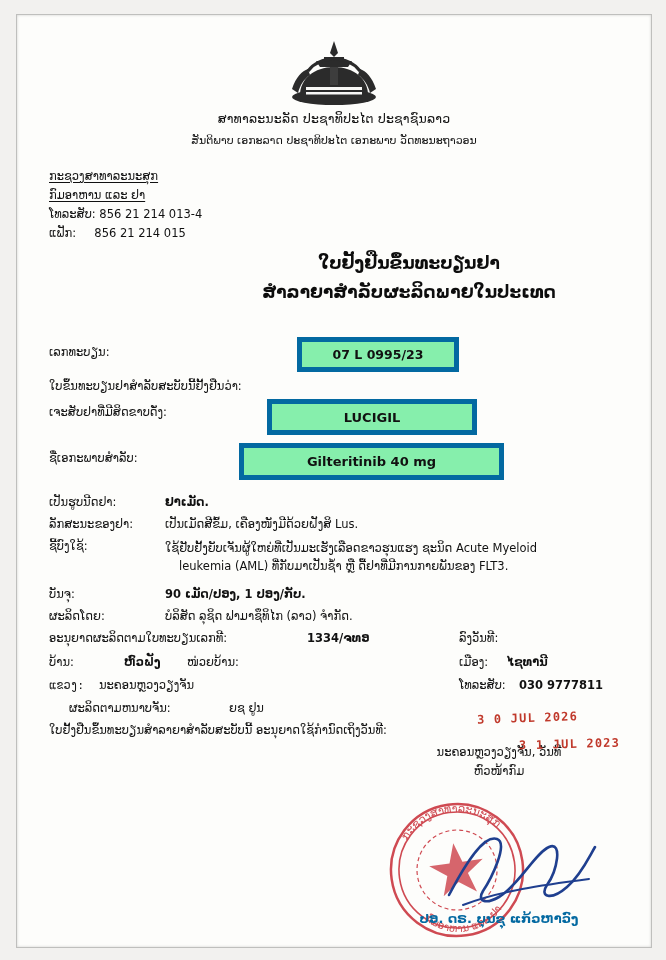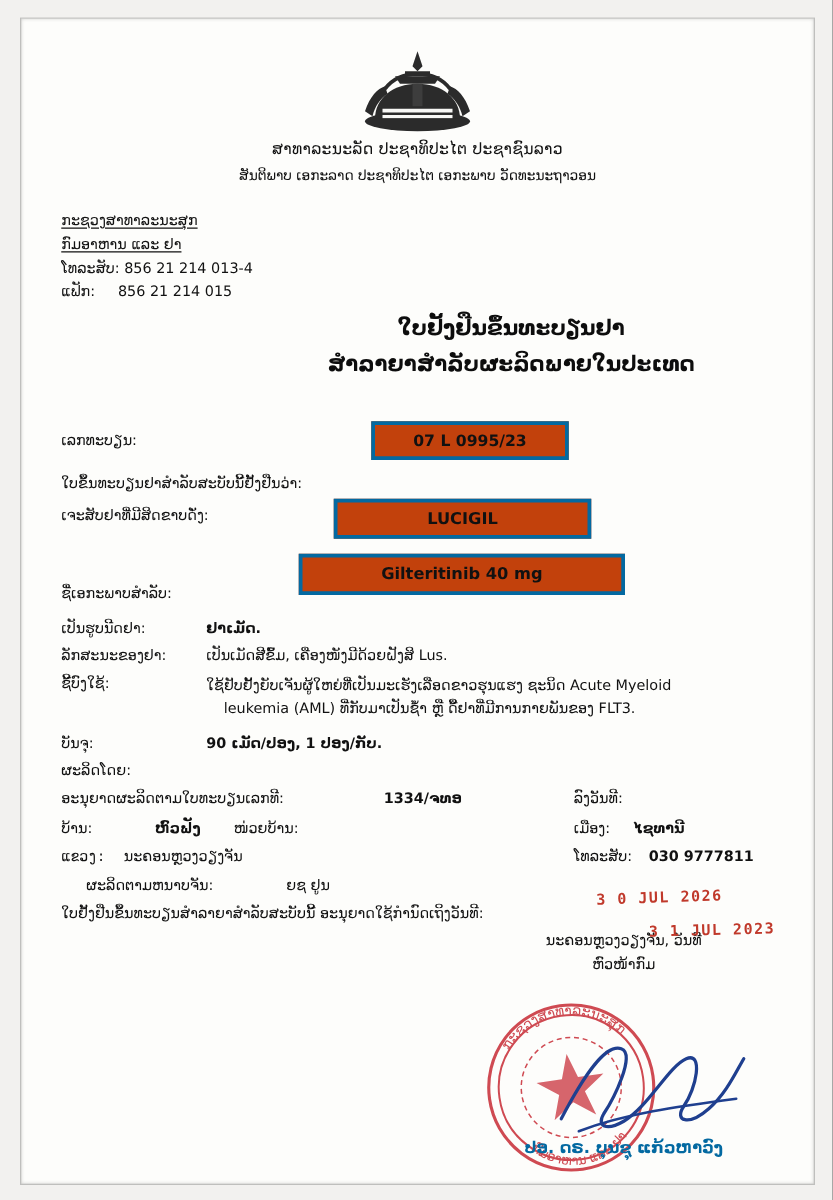--- a/index.html
+++ b/index.html
@@ -98,22 +98,22 @@
   .val {
     position: absolute;
     font-size: 11.5px;
     color: #111;
     white-space: pre;
   }
   .bold { font-weight: bold; }
 
   .grayfield {
     position: absolute;
-    background: #c2410c;
-    border: 3px solid #0369a1;
+    background: #86efac;
+    border: 5px solid #0369a1;
     text-align: center;
     font-weight: bold;
     color: #111;
     display: flex;
     align-items: center;
     justify-content: center;
   }
 
   
   .para {
@@ -213,39 +213,40 @@
       </div>
 
       <div class="lbl" style="left:10px; top:318px;">ເລກທະບຽນ:</div>
       <div class="grayfield" style="left:258px; top:310px; width:152px; height:25px; font-size:12.5px;">07 L 0995/23</div>
 
       <div class="lbl" style="left:10px; top:352px;">ໃບຂຶ້ນທະບຽນຢາສໍາລັບສະບັບນີ້ຢັ້ງຢືນວ່າ:</div>
 
       <div class="lbl" style="left:10px; top:378px;">ເຈະສັບຢາທີ່ມີສິດຂາບດັ່ງ:</div>
       <div class="grayfield" style="left:228px; top:372px; width:200px; height:26px; font-size:13px;">LUCIGIL</div>
 
-      <div class="lbl" style="left:10px; top:424px;margin-top:16px;">ຊື່ເອກະພາບສໍາລັບ:</div>
+      <div class="lbl" style="left:10px; top:424px;">ຊື່ເອກະພາບສໍາລັບ:</div>
       <div class="grayfield" style="left:200px; top:416px; width:255px; height:27px; font-size:13px;">Gilteritinib 40 mg</div>
 
       <div class="lbl" style="left:10px; top:468px;">ເປັນຮູບນີດຢາ:</div>
       <div class="val bold" style="left:126px; top:468px;">ຢາເມັດ.</div>
 
       <div class="lbl" style="left:10px; top:490px;">ລັກສະນະຂອງຢາ:</div>
       <div class="val" style="left:126px; top:490px;">ເປັນເມັດສີຂົ້ມ, ເຄືອງໜັງມີດ້ວຍຝັງສິ Lus.</div>
 
       <div class="lbl" style="left:10px; top:512px;">ຊີ້ບົງໃຊ້:</div>
       <div class="para" style="left:126px; top:512px; width:462px;">
         <div>ໃຊ້ຢັບຢັ້ງຍັບເຈັນຜູ້ໃຫຍ່ທີ່ເປັນມະເຮັງເລືອດຂາວຮຸນແຮງ ຊະນິດ Acute Myeloid</div>
         <div style="margin-left:14px;">leukemia (AML) ທີ່ກັບມາເປັນຊໍ້າ ຫຼື ດື້ຢາທີ່ມີການກາຍພັນຂອງ FLT3.</div>
       </div>
 
       <div class="lbl" style="left:10px; top:560px;">ບັນຈຸ:</div>
       <div class="val bold" style="left:126px; top:560px;">90 ເມັດ/ປອງ, 1 ປອງ/ກັບ.</div>
 
       <div class="lbl" style="left:10px; top:582px;">ຜະລິດໂດຍ:</div>
+      <div class="val" style="left:126px; top:582px;">ບໍລິສັດ ລຸຊິດ ຟາມາຊຶທິໄກ (ລາວ) ຈໍາກັດ.</div>
 
       <div class="lbl" style="left:10px; top:604px;">ອະນຸຍາດຜະລິດຕາມໃບທະບຽນເລກທີ:</div>
       <div class="val bold" style="left:268px; top:604px;">1334/ຈທອ</div>
       <div class="lbl" style="left:420px; top:604px;">ລົງວັນທີ:</div>
 
       <div class="lbl" style="left:10px; top:628px;">ບ້ານ:</div>
       <div class="val bold" style="left:60px; top:628px;margin-left:25px;">ຫົວຟັງ</div>
       <div class="lbl" style="left:148px; top:628px;">ໜ່ວຍບ້ານ:</div>
       <div class="lbl" style="left:420px; top:628px;">ເມືອງ:</div>
       <div class="val bold" style="left:468px; top:628px;">ໄຊທານີ</div>

